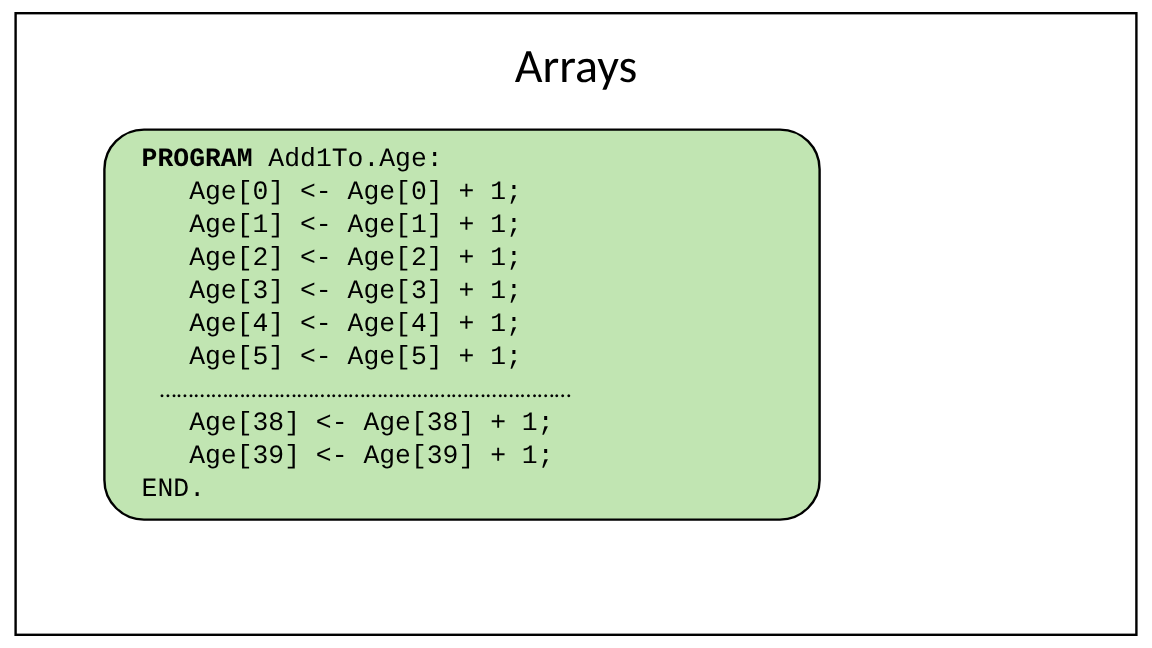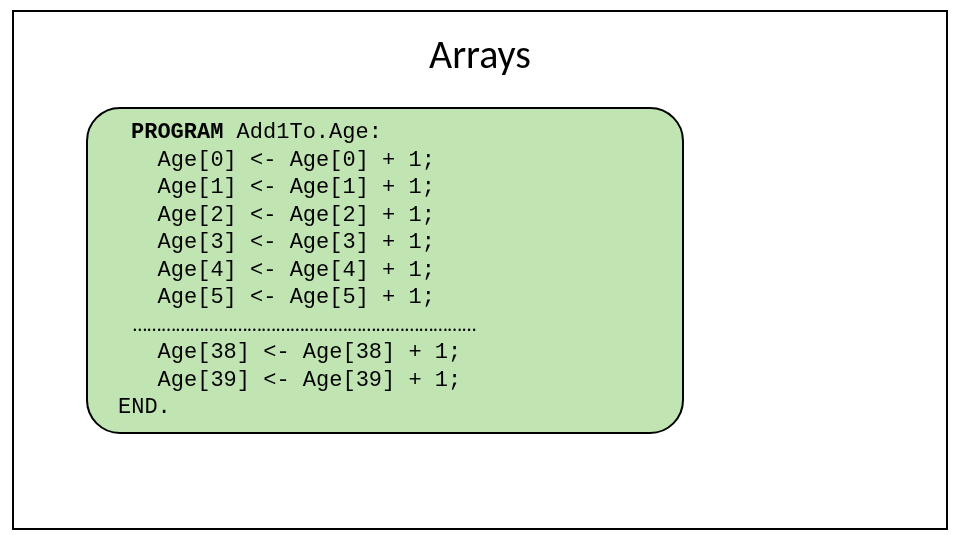--- a/index.html
+++ b/index.html
@@ -53,21 +53,20 @@
   }
   .code-content {
     font-family: "Courier New", Courier, monospace;
     font-size: 22px;
     line-height: 1.25;
     color: #000000;
     white-space: pre;
   }
   .program-kw {
     font-weight: bold;
-    margin-left: 13px;
   }
   .ellipsis-line {
     font-family: Calibri, Arial, sans-serif;
     font-size: 20px;
     letter-spacing: 0.5px;
   }
 </style>
 </head>
 <body>
 

